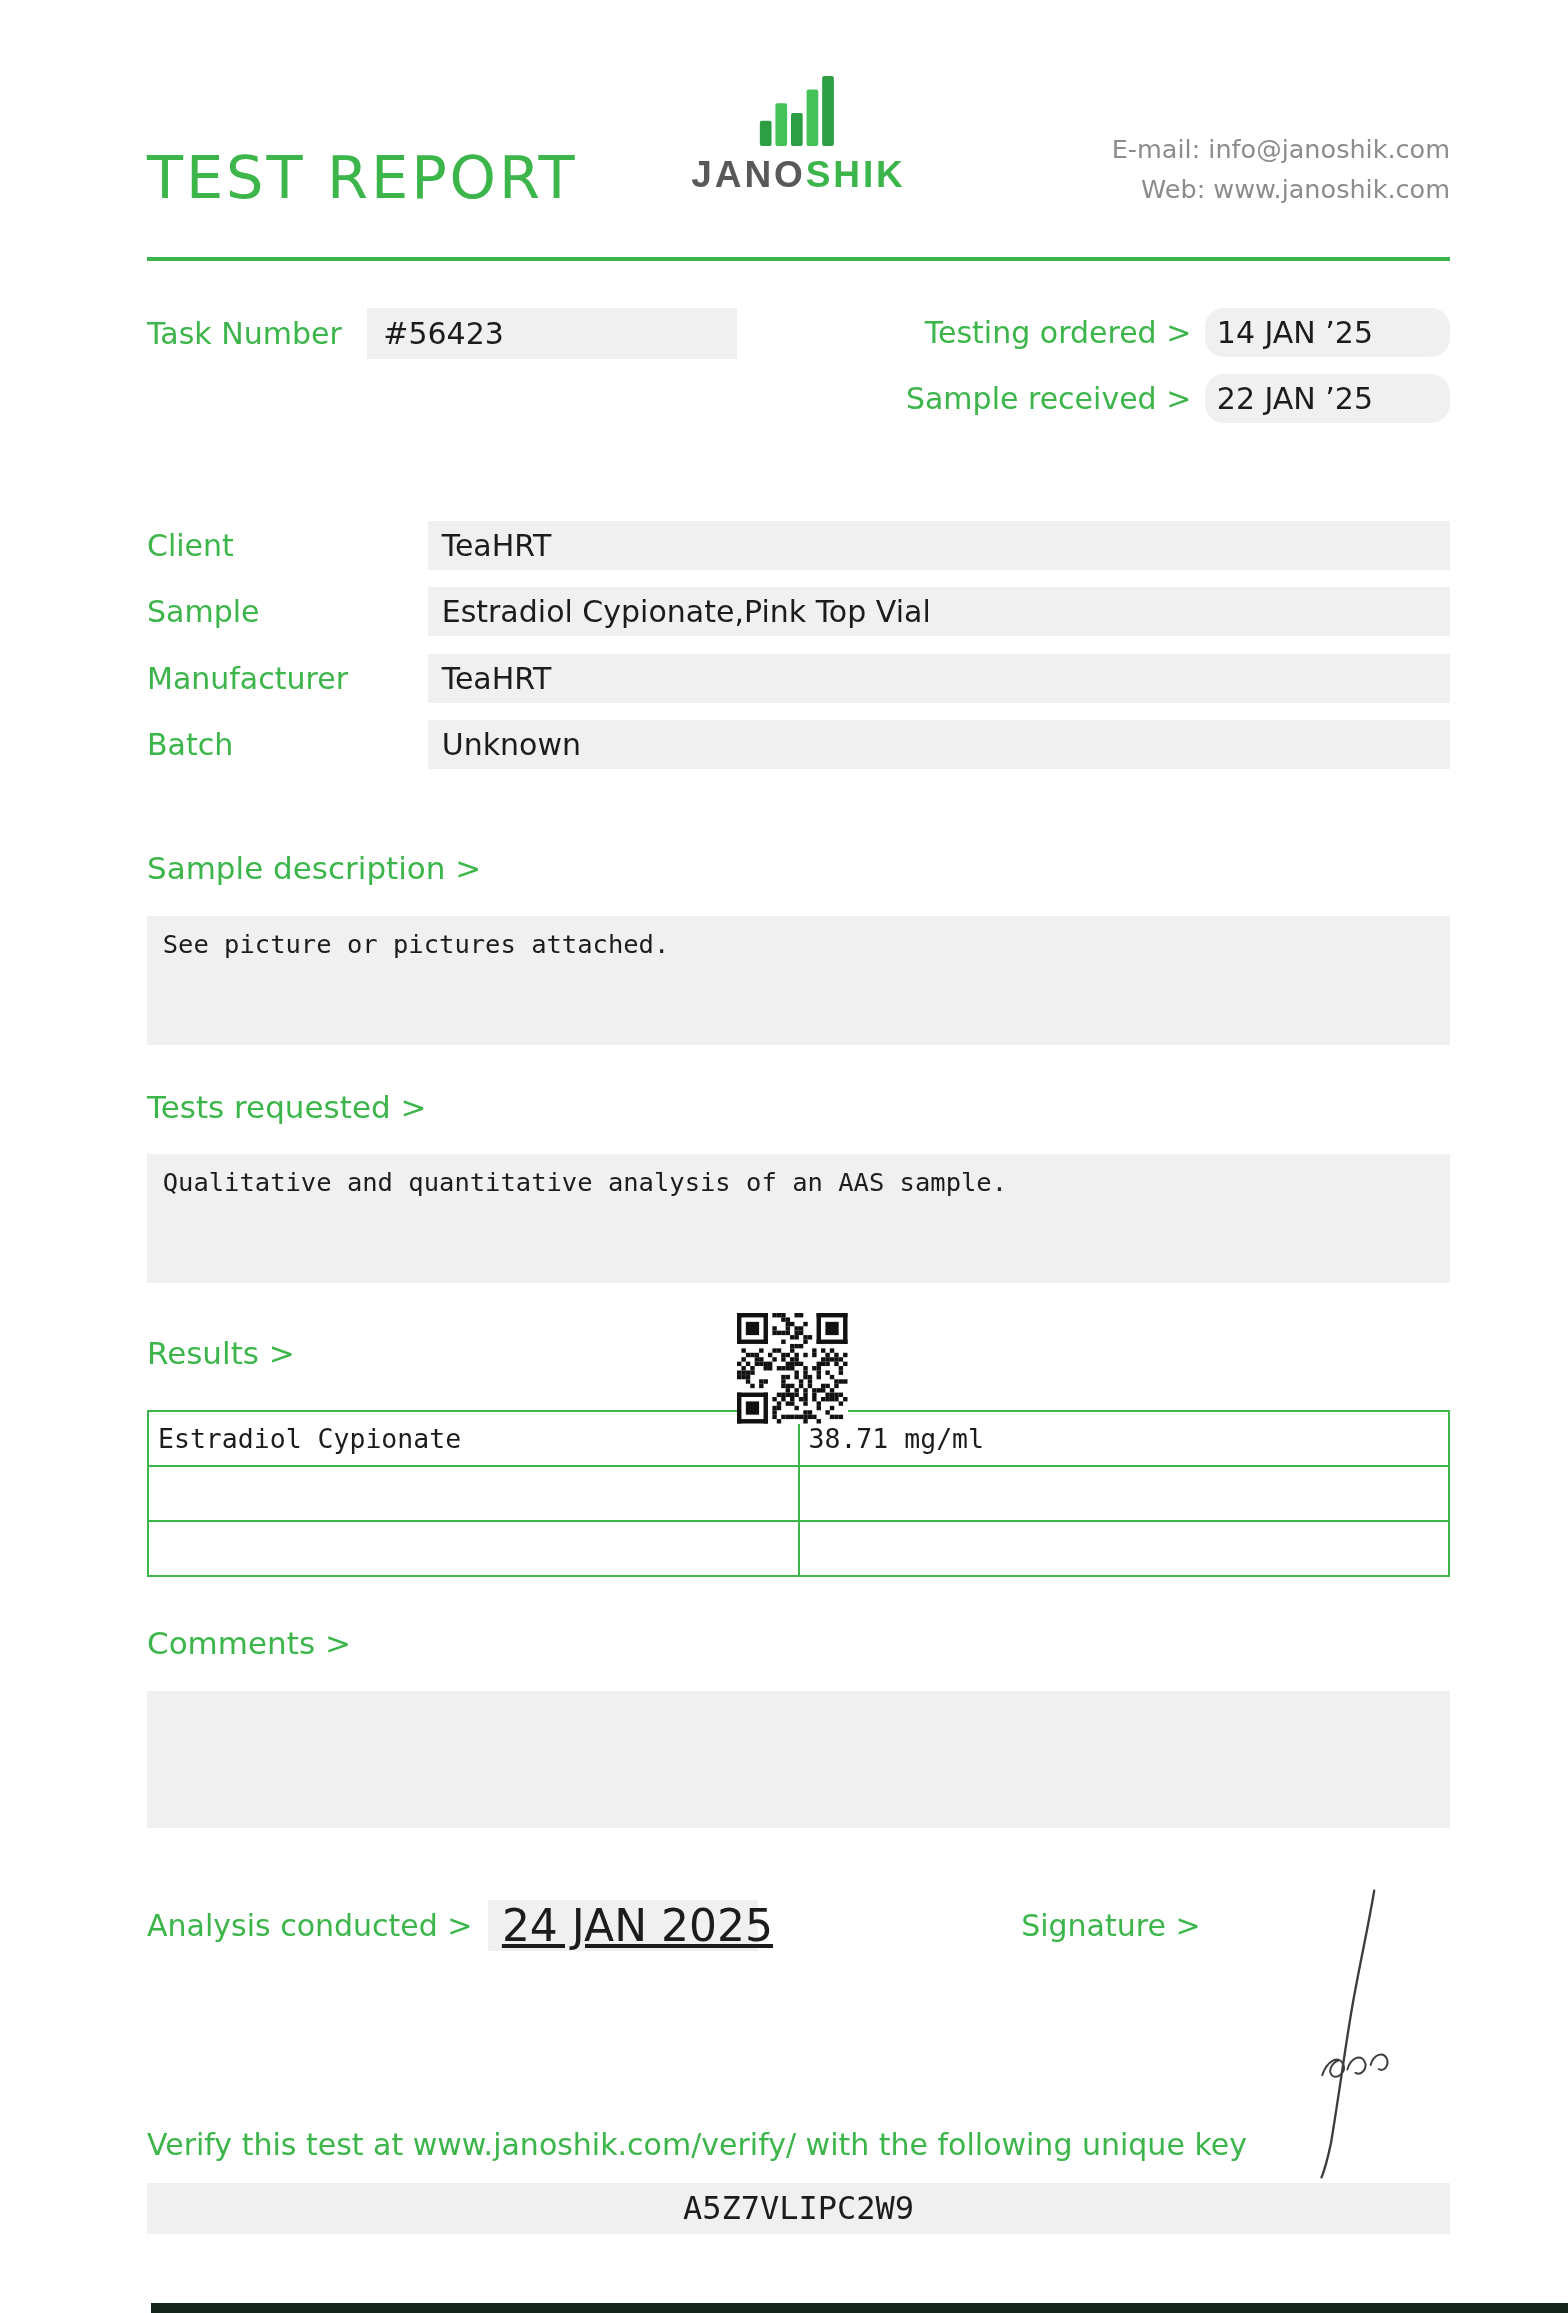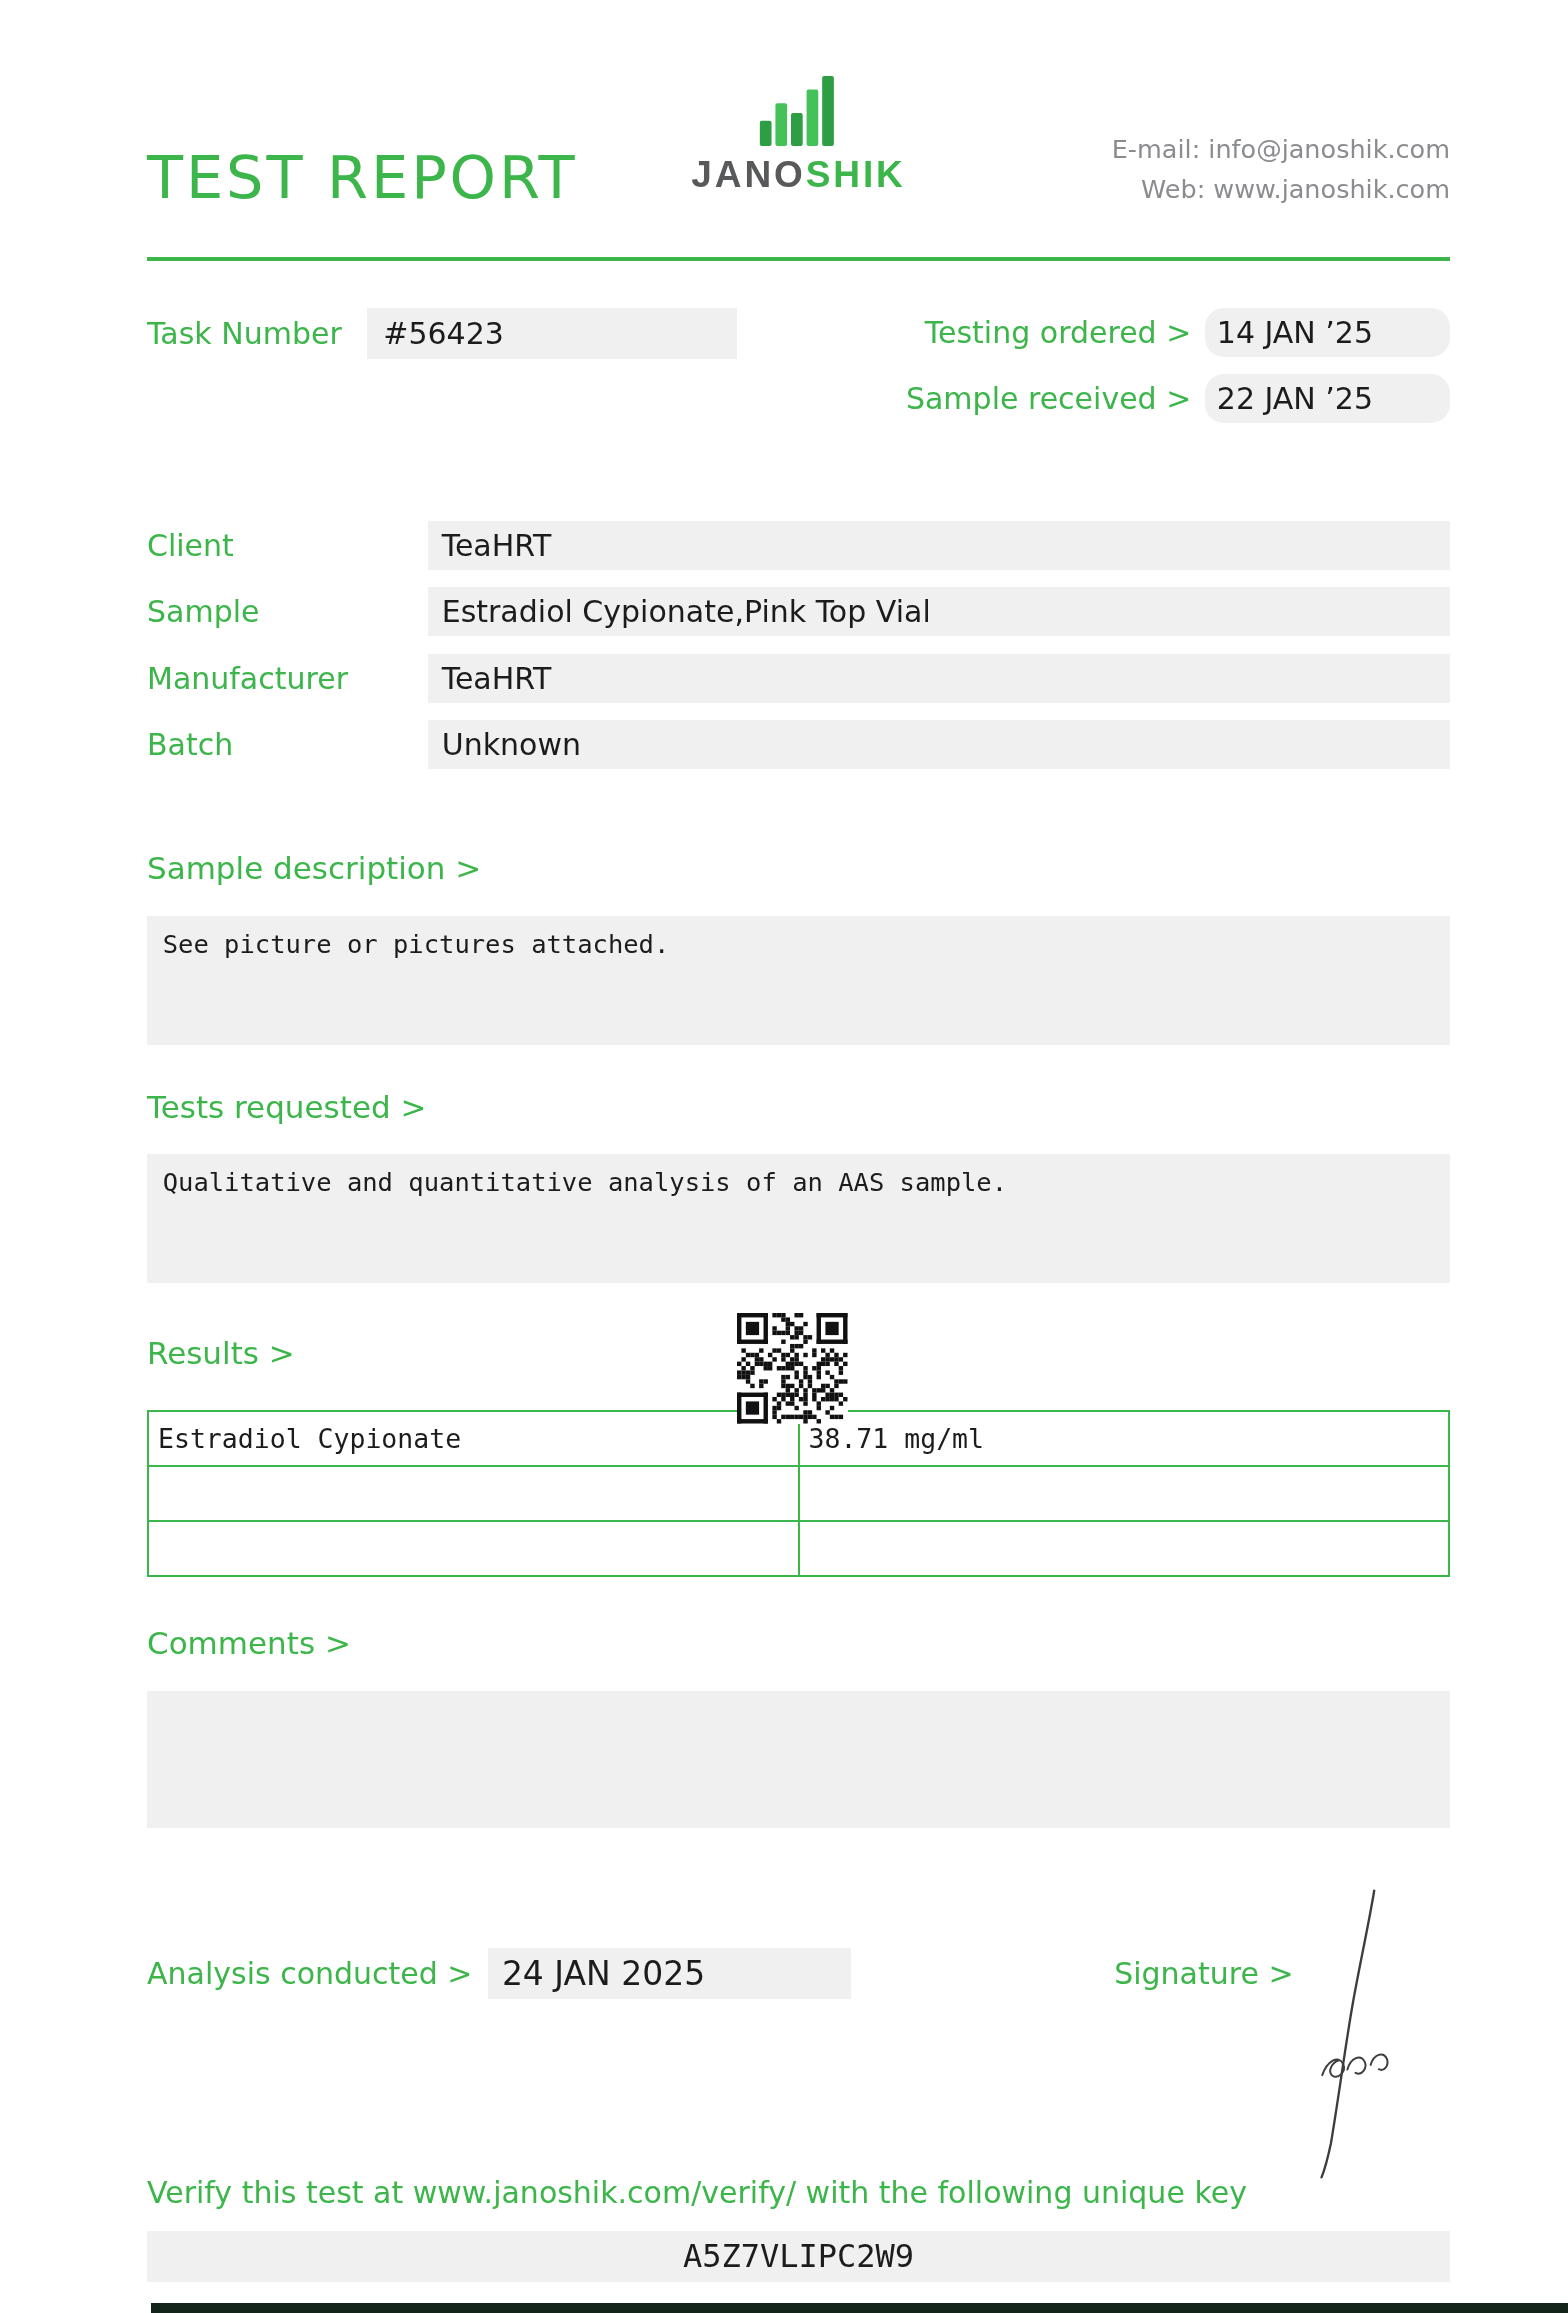--- a/index.html
+++ b/index.html
@@ -47,22 +47,22 @@
   .sample-desc{margin-top:80px;}
   .body-box{margin-top:27.4px;height:129px;background:var(--box);padding:12.7px 15.7px;font-family:"DejaVu Sans Mono",monospace;font-size:25.5px;color:var(--dark);}
   .tests{margin-top:43px;}
   .results-heading{margin-top:51px;}
   .results-table{width:100%;border-collapse:collapse;margin-top:37px;}
   .results-table td{width:50%;border:2px solid var(--green);height:55px;padding-left:9px;font-family:"DejaVu Sans Mono",monospace;font-size:26.5px;color:var(--dark);}
   .comments{margin-top:47px;}
   .comments .body-box{height:137px;}
 
   
-  .footer-row{margin-top:120px;display:flex;align-items:center;}
-  .analysis-box{width:363px;height:51px;background:var(--box);line-height:51px;padding-left:13.7px;font-size:33px;color:var(--dark);margin-left:15.7px;white-space:nowrap;}
+  .footer-row{margin-top:72px;display:flex;align-items:center;}
+  .analysis-box{width:270px;height:51px;background:var(--box);line-height:51px;padding-left:13.7px;font-size:44px;color:var(--dark);margin-left:15.7px;white-space:nowrap;text-decoration:underline;}
   .sig-label{margin-left:263px;}
   .verify{margin-top:174px;font-size:30px;line-height:39px;color:var(--green);white-space:nowrap;}
   .key-box{margin-top:19.6px;height:51px;background:var(--box);text-align:center;line-height:51px;font-family:"DejaVu Sans Mono",monospace;font-size:32px;color:var(--dark);}
 
   
   .qr{position:absolute;left:737px;top:1313px;width:111px;height:111px;background:#fff;}
   .signature-wrap{position:absolute;left:1290px;top:1884px;transform:rotate(-4deg);}
   .bottom-bar{position:absolute;left:151px;right:0;bottom:0;height:9.8px;background:var(--bar);}
 </style>
 </head>

